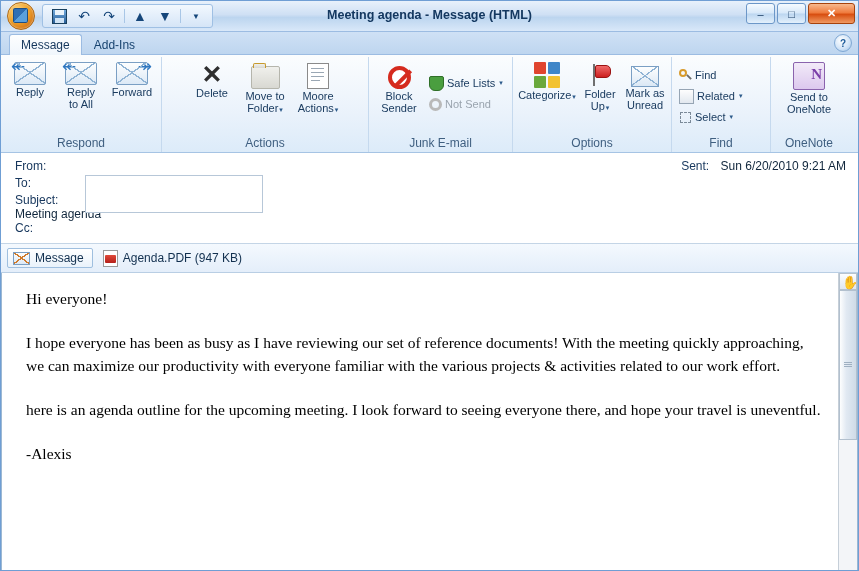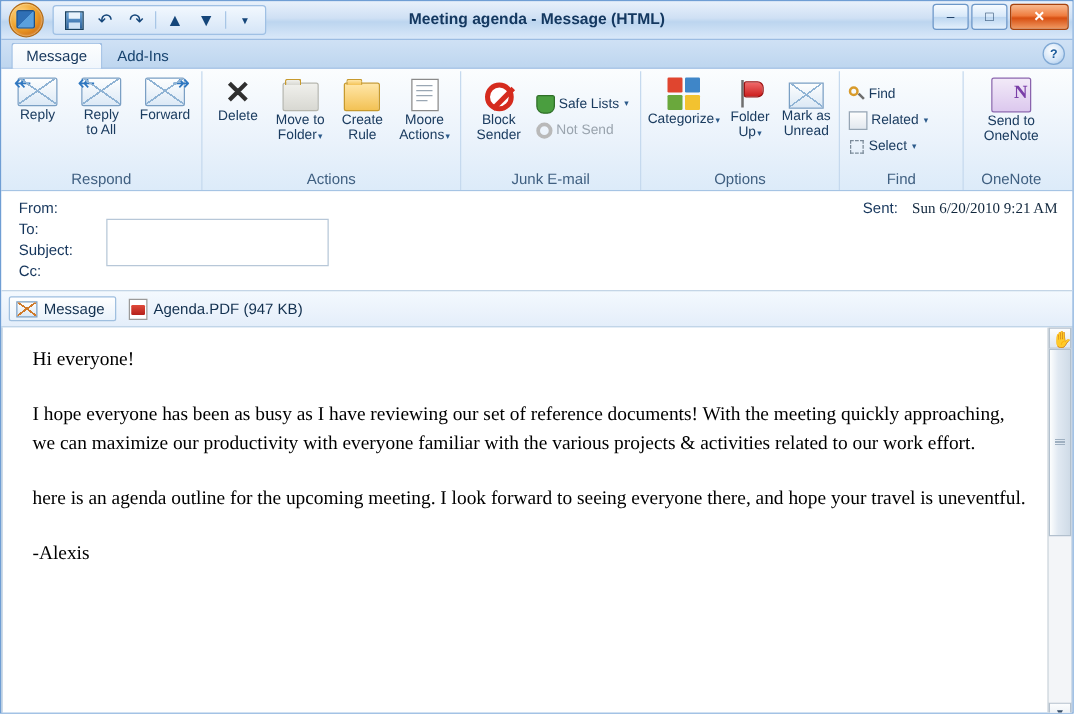--- a/index.html
+++ b/index.html
@@ -407,36 +407,37 @@
     border-bottom: 1px solid #c4d5e6;
     padding: 6px 10px 5px 14px;
     font-size: 12px;
     color: #0b0b0b;
     position: relative;
   }
   .hdr-row {
     display: flex;
     align-items: flex-start;
     min-height: 17px;
+    flex-direction: column;
   }
   .hdr-label {
     width: 76px;
     color: #16365c;
     flex: none;
   }
   .hdr-value { color: #10263c; }
   .hdr-from-link { color: #111; }
   .sent-line {
     position: absolute;
     right: 12px;
     top: 6px;
     font-size: 12px;
     color: #16365c;
   }
-  .sent-val { color: #10263c; margin-left: 8px; font-family: Liberation Serif, serif; }
+  .sent-val { color: #10263c; margin-left: 8px; }
   .recip-box {
     position: absolute;
     left: 84px;
     top: 22px;
     width: 176px;
     height: 36px;
     background: #ffffff;
     border: 1px solid #b7c7d8;
   }
 
@@ -637,24 +638,20 @@
 
     <div class="group" style="width:198px;">
       <div class="group-inner" style="justify-content:center;">
         <div class="big-btn">
           <span class="ico ico-x">✕</span>
           <span class="lbl">Delete</span>
         </div>
         <div class="big-btn">
           <span class="ico ico-folder grey" style="margin-top:4px;"></span>
           <span class="lbl"><span>Move to</span><br><span>Folder</span><span class="caret">▾</span></span>
-        </div>
-        <div class="big-btn">
-          <span class="ico ico-folder" style="margin-top:4px;"></span>
-          <span class="lbl"><span>Create</span><br><span>Rule</span></span>
         </div>
         <div class="big-btn">
           <span class="ico ico-page" style="margin-top:1px;">
             <i class="ln"></i>
               <i class="ln"></i>
               <i class="ln"></i>
               <i class="ln"></i>
           </span>
           <span class="lbl"><span>Moore</span><br><span>Actions</span><span class="caret">▾</span></span>
         </div>

